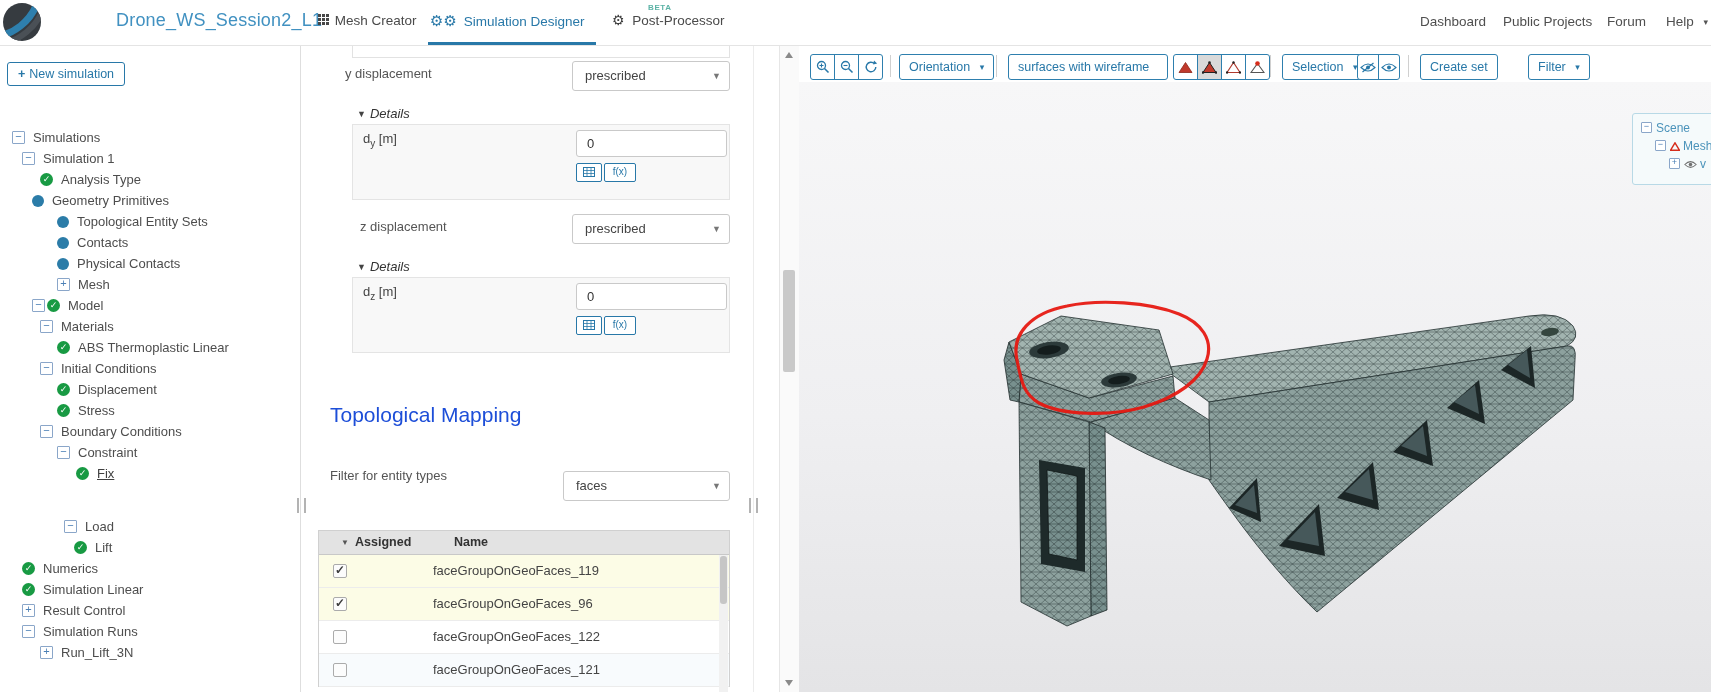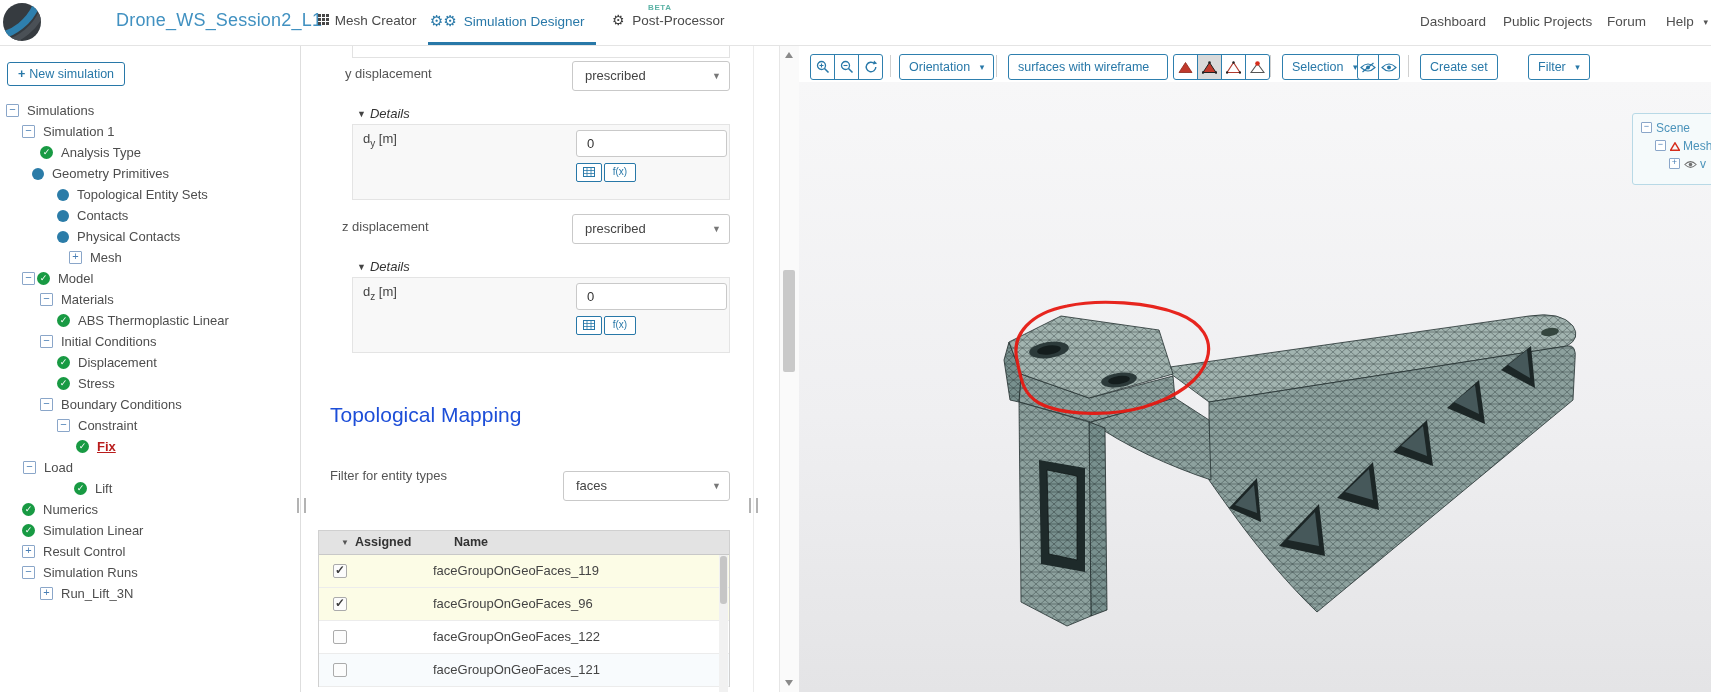--- a/index.html
+++ b/index.html
@@ -29,21 +29,21 @@
   .trerow{position:relative;height:21px;line-height:21px;font-size:13px;color:#4d4d4d;white-space:nowrap;cursor:pointer;}
   .tbox{display:inline-block;width:11px;height:11px;border:1px solid #8aa6c9;border-radius:1px;background:#fff;
         color:#4a7fb5;font-size:11px;line-height:9px;text-align:center;vertical-align:middle;margin-top:-2px;}
   .tchk{display:inline-block;width:13px;height:13px;border-radius:50%;background:#189a43;color:#fff;
         font-size:9px;line-height:13px;text-align:center;vertical-align:middle;margin-top:-2px;font-weight:bold;}
   .tdot{display:inline-block;width:12px;height:12px;border-radius:50%;background:#2b7ca8;vertical-align:middle;margin-top:-2px;}
   .tlab{margin-left:6px;position:relative;z-index:1;}
   .trerow > span{position:relative;z-index:1;margin-right:2px;}
   .hlblob{position:absolute;left:50px;top:-1px;width:80px;height:23px;background:#f7ee10;border-radius:9px;
           transform:rotate(-2.5deg);z-index:0 !important;}
-  .trerow.hl .tlab{font-weight:bold;color:#b91c1c;text-decoration:underline;}
+  .trerow.hl .tlab{font-weight:normal;color:#404040;text-decoration:underline;}
 
   
   .midpanel{position:absolute;left:301px;top:46px;width:478px;height:646px;background:#fff;}
   .flabel{position:absolute;font-size:13px;color:#555;}
   .dd{position:absolute;height:28px;border:1px solid #c9c9c9;border-radius:3px;background:#fff;cursor:pointer;}
   .dd .ddtxt{position:absolute;left:12px;top:6px;font-size:13px;color:#444;}
   .dd .ddcaret{position:absolute;right:8px;top:9px;font-size:9px;color:#777;}
   .detrow{position:absolute;font-size:13px;color:#333;font-style:italic;}
   .detrow .dcaret{font-style:normal;font-size:9px;color:#444;margin-right:4px;vertical-align:1px;}
   .greybox{position:absolute;width:376px;height:74px;background:#f8f8f8;border:1px solid #e4e4e4;}
@@ -137,38 +137,38 @@
       <span>Help</span>
       <span class="caret" style="color:#555">▾</span>
     </div>
   </div>
 
   <div class="sidebar">
     <div class="newsim">
       <b>+</b><span>New simulation</span>
     </div>
     <div class="tree" id="sim-tree">
-        <div class="trerow" style="padding-left: 6px;"><span class="tbox">−</span><span class="tlab">Simulations</span></div>
+        <div class="trerow" style="padding-left: 12px; margin-top: 27px;"><span class="tbox">−</span><span class="tlab">Simulations</span></div>
         <div class="trerow" style="padding-left: 22px;"><span class="tbox">−</span><span class="tlab">Simulation 1</span></div>
         <div class="trerow" style="padding-left: 40px;"><span class="tchk">✓</span><span class="tlab">Analysis Type</span></div>
         <div class="trerow" style="padding-left: 32px;"><span class="tdot"></span><span class="tlab">Geometry Primitives</span></div>
         <div class="trerow" style="padding-left: 57px;"><span class="tdot"></span><span class="tlab">Topological Entity Sets</span></div>
         <div class="trerow" style="padding-left: 57px;"><span class="tdot"></span><span class="tlab">Contacts</span></div>
         <div class="trerow" style="padding-left: 57px;"><span class="tdot"></span><span class="tlab">Physical Contacts</span></div>
-        <div class="trerow" style="padding-left: 57px; margin-left: 12px;"><span class="tbox">+</span><span class="tlab">Mesh</span></div>
-        <div class="trerow" style="padding-left: 22px;"><span class="tbox">−</span><span class="tchk">✓</span><span class="tlab">Model</span></div>
+        <div class="trerow" style="padding-left: 57px;"><span class="tbox">+</span><span class="tlab">Mesh</span></div>
+        <div class="trerow" style="padding-left: 32px;"><span class="tbox">−</span><span class="tchk">✓</span><span class="tlab">Model</span></div>
         <div class="trerow" style="padding-left: 40px;"><span class="tbox">−</span><span class="tlab">Materials</span></div>
         <div class="trerow" style="padding-left: 57px;"><span class="tchk">✓</span><span class="tlab">ABS Thermoplastic Linear</span></div>
         <div class="trerow" style="padding-left: 40px;"><span class="tbox">−</span><span class="tlab">Initial Conditions</span></div>
         <div class="trerow" style="padding-left: 57px;"><span class="tchk">✓</span><span class="tlab">Displacement</span></div>
         <div class="trerow" style="padding-left: 57px;"><span class="tchk">✓</span><span class="tlab">Stress</span></div>
         <div class="trerow" style="padding-left: 40px;"><span class="tbox">−</span><span class="tlab">Boundary Conditions</span></div>
         <div class="trerow" style="padding-left: 57px;"><span class="tbox">−</span><span class="tlab">Constraint</span></div>
         <div class="trerow hl" style="padding-left: 74px;"><span class="hlblob"></span><span class="tchk">✓</span><span class="tlab">Fix</span></div>
-        <div class="trerow" style="padding-left: 23px;"><span class="tbox">−</span><span class="tlab">Load</span></div>
+        <div class="trerow" style="padding-left: 64px; margin-top: 32px;"><span class="tbox">−</span><span class="tlab">Load</span></div>
         <div class="trerow" style="padding-left: 74px;"><span class="tchk">✓</span><span class="tlab">Lift</span></div>
         <div class="trerow" style="padding-left: 22px;"><span class="tchk">✓</span><span class="tlab">Numerics</span></div>
         <div class="trerow" style="padding-left: 22px;"><span class="tchk">✓</span><span class="tlab">Simulation Linear</span></div>
         <div class="trerow" style="padding-left: 22px;"><span class="tbox">+</span><span class="tlab">Result Control</span></div>
         <div class="trerow" style="padding-left: 22px;"><span class="tbox">−</span><span class="tlab">Simulation Runs</span></div>
         <div class="trerow" style="padding-left: 40px;"><span class="tbox">+</span><span class="tlab">Run_Lift_3N</span></div>
       </div>
   </div>
 
   <div class="midpanel">
@@ -189,21 +189,21 @@
     </div>
     <input class="pinput" style="left: 275px; top: 84px;" value="0">
     <div class="minibtn" style="left:275px;top:117px;width:24px">
       <svg width="12" height="10" viewBox="0 0 12 10" style="margin-top:3px">
         <rect x="0.5" y="0.5" width="11" height="9" fill="#fff" stroke="#2878a8"></rect>
         <path d="M4,0.5V9.5 M8,0.5V9.5 M0.5,3.5H11.5 M0.5,6.5H11.5" stroke="#2878a8" stroke-width="0.8"></path>
       </svg>
     </div>
     <div class="minibtn" style="left:303px;top:117px;width:30px;line-height:16px">f(x)</div>
 
-    <div class="flabel" style="left:41px;top:173px">z displacement</div>
+    <div class="flabel" style="left:59px;top:173px">z displacement</div>
     <div class="dd" style="left:271px;top:168px;width:156px">
       <span class="ddtxt">prescribed</span>
       <span class="ddcaret">▼</span>
     </div>
     <div class="detrow" style="left:56px;top:213px">
       <span class="dcaret">▼</span><span>Details</span>
     </div>
     <div class="greybox" style="left:51px;top:231px"></div>
     <div class="flabel" style="left:62px;top:238px;color:#444">
       <span>d</span><sub style="font-size:10px">z</sub> <span>[m]</span>

